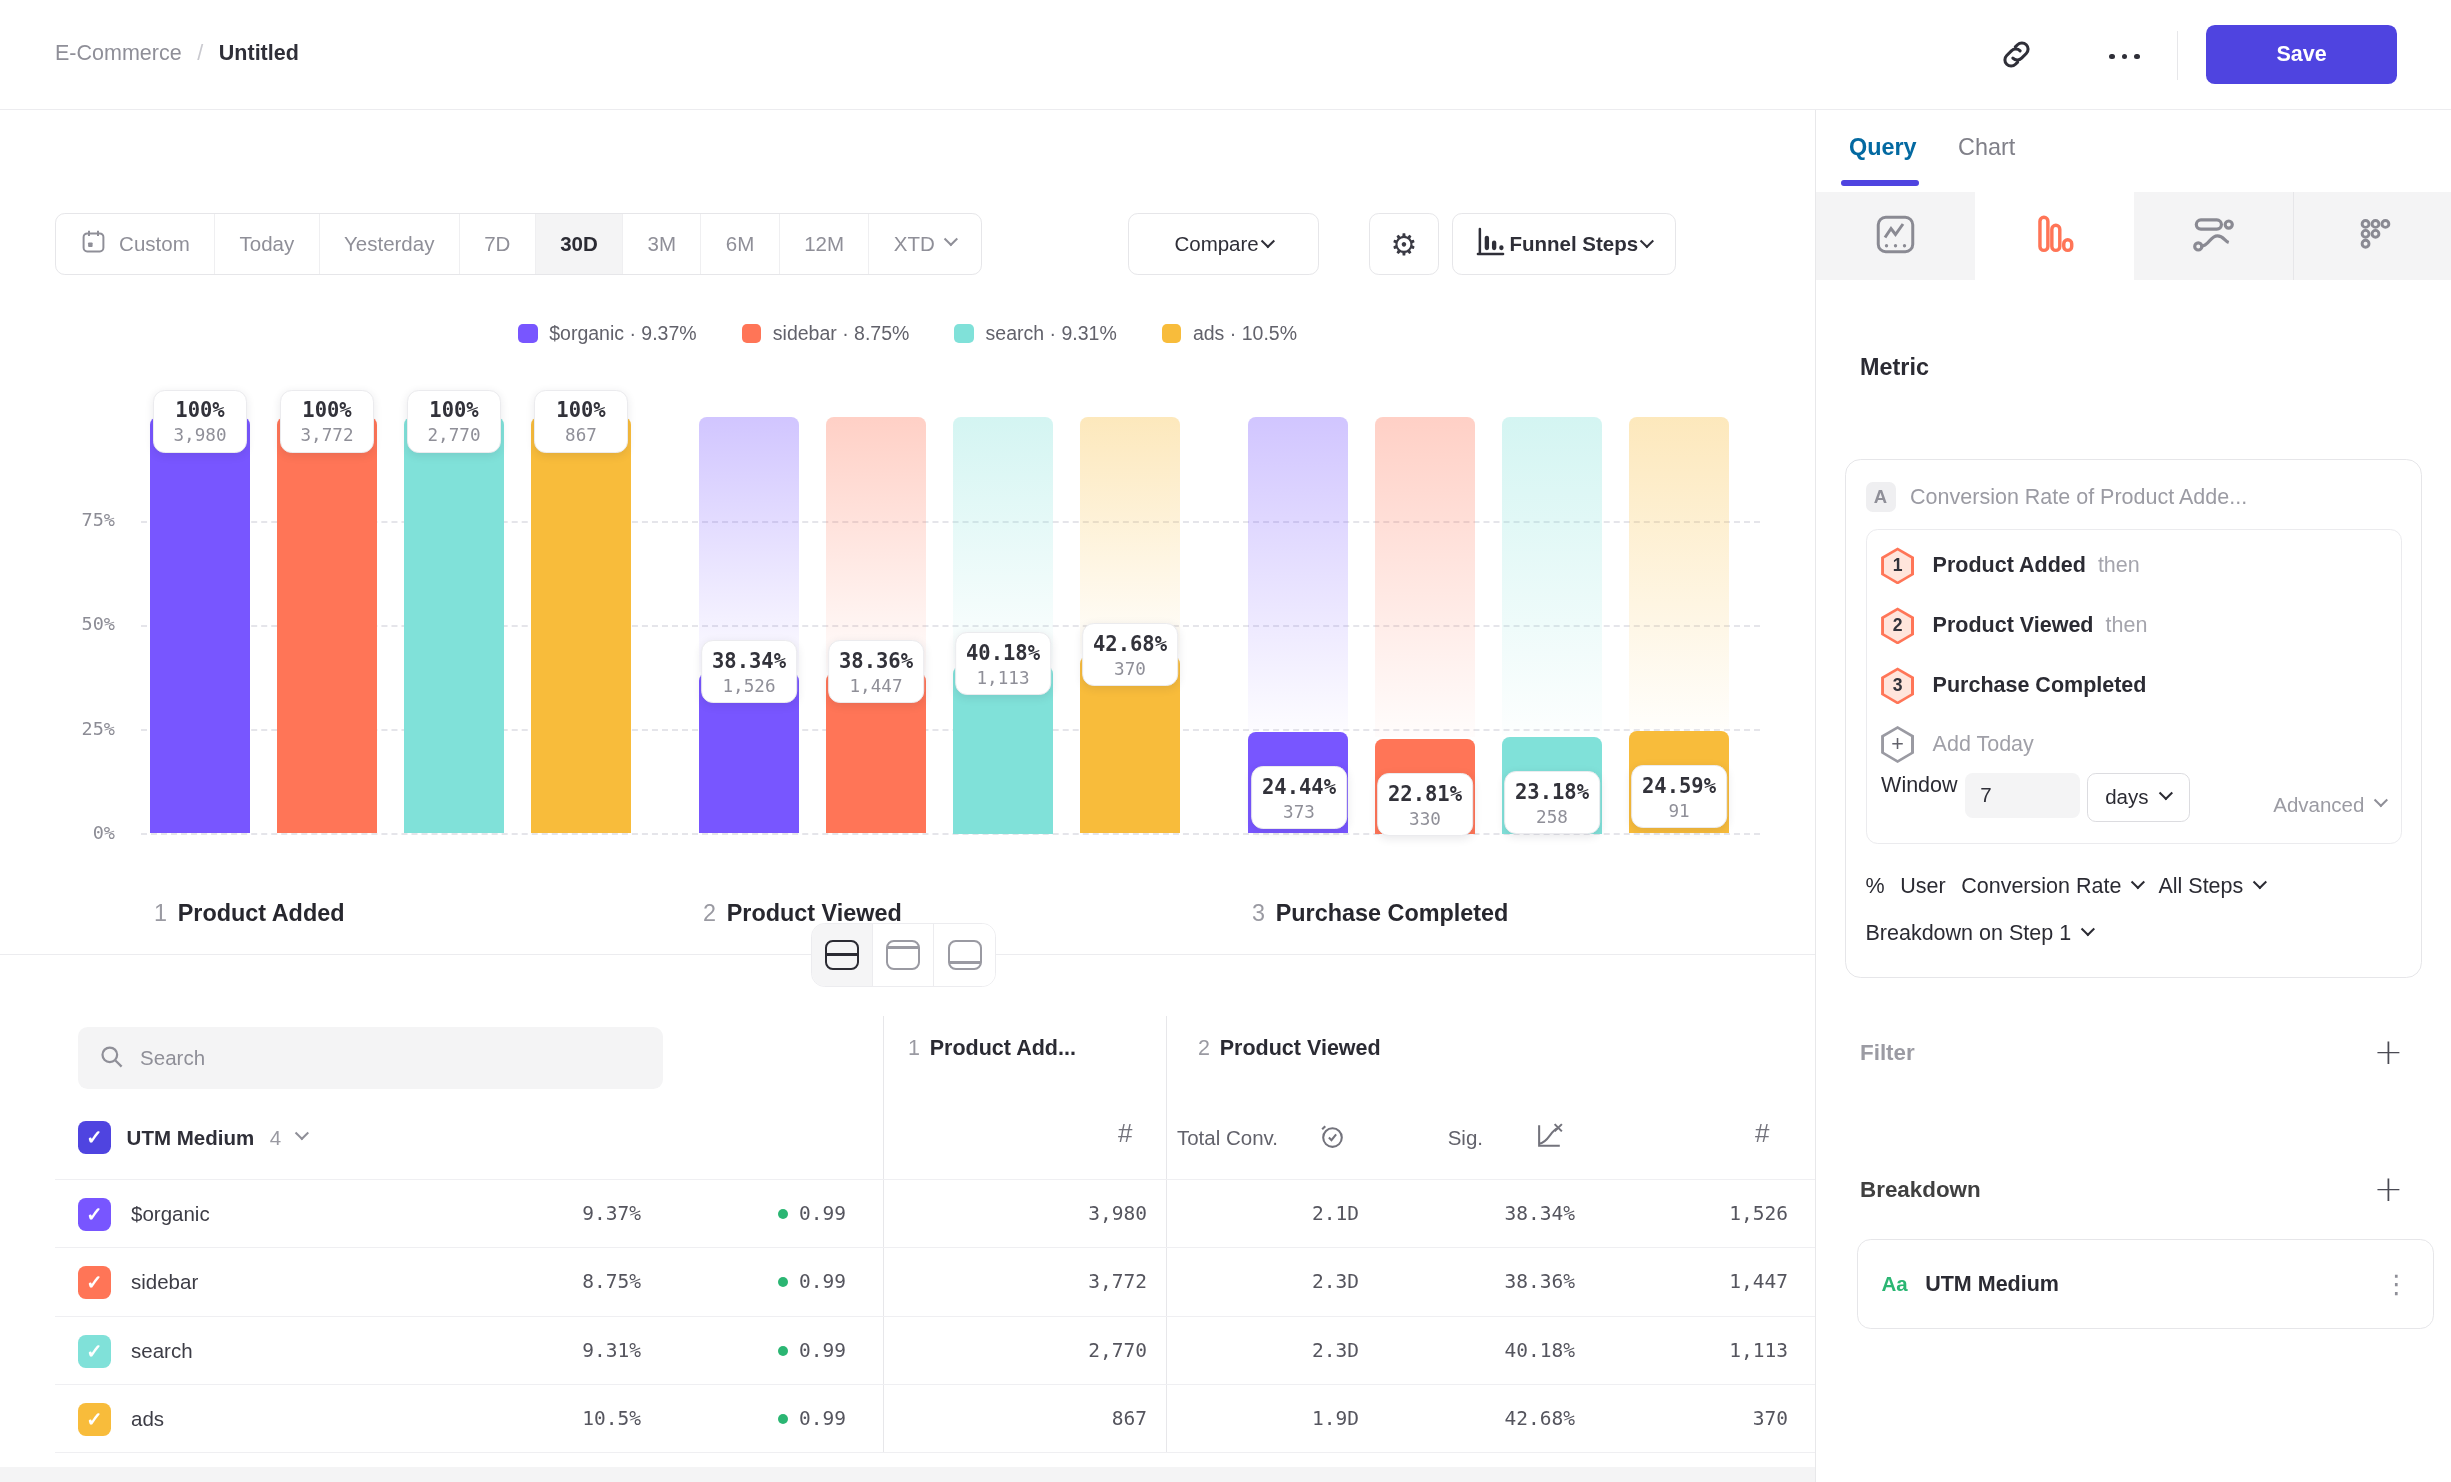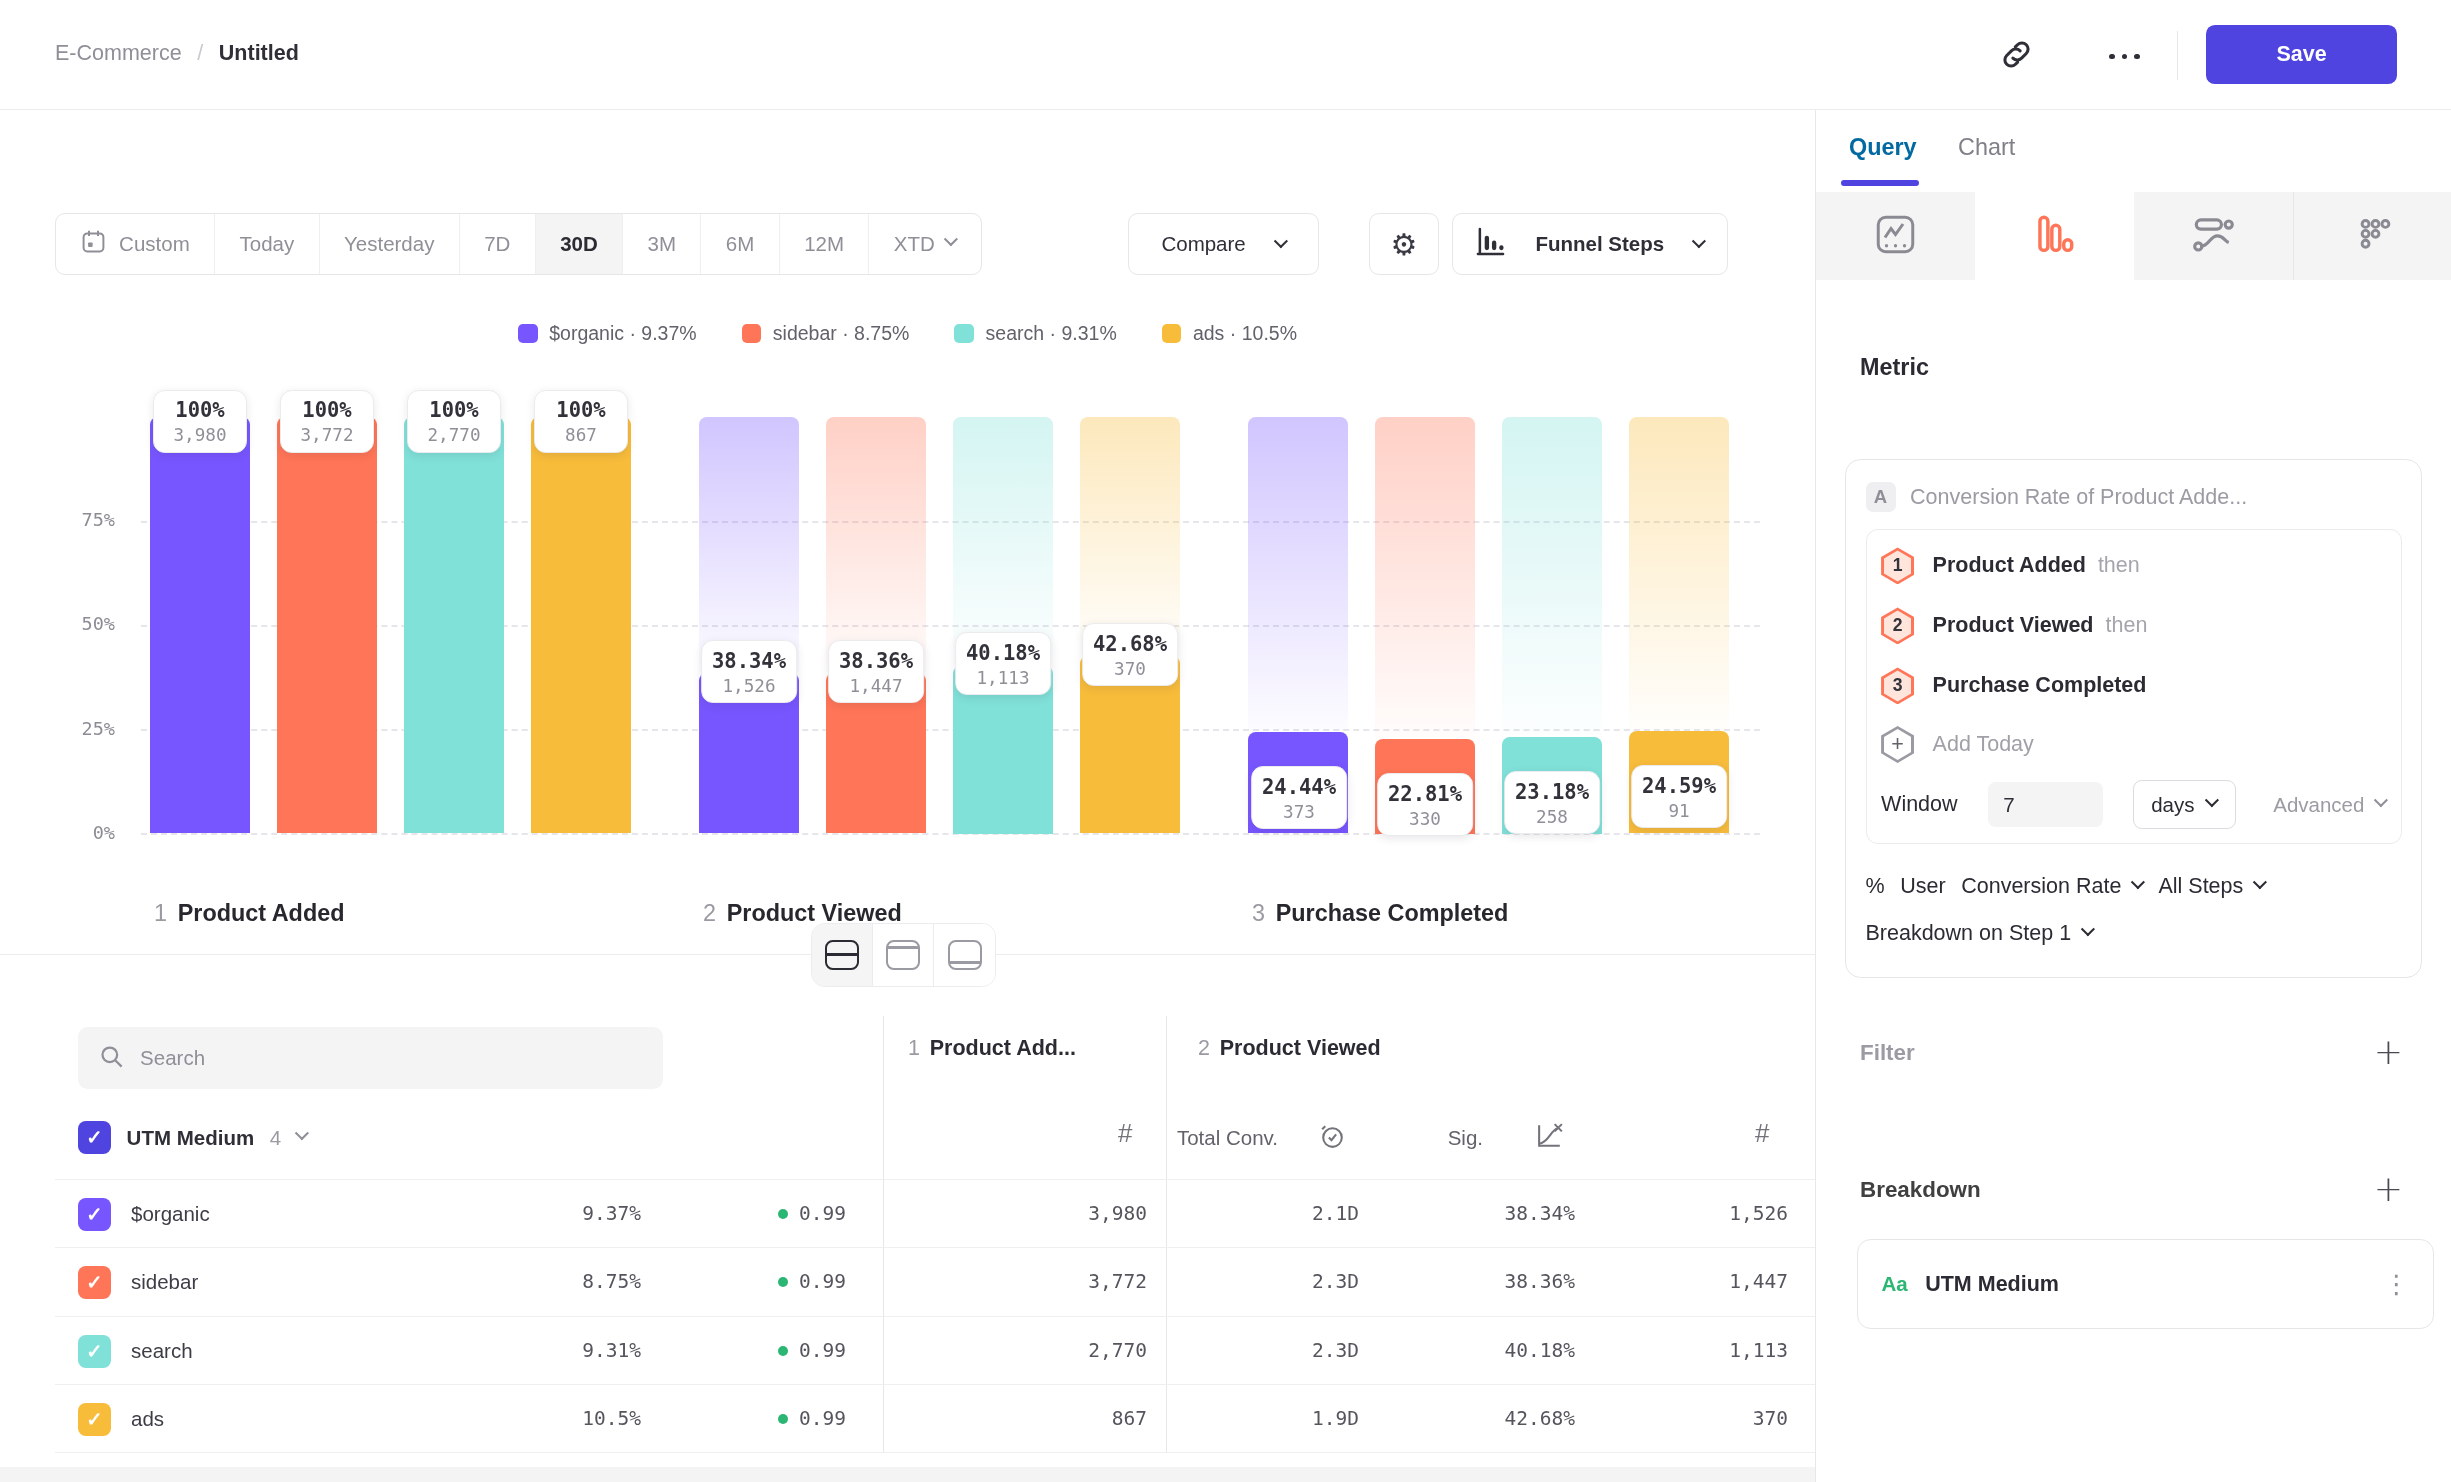--- a/index.html
+++ b/index.html
@@ -20,21 +20,21 @@
   .topbar-divider { position:absolute; left:2177px; top:31px; width:1px; height:49px; background:#e7e7ea; }
   .save-btn { position:absolute; left:2206px; top:25px; width:191px; height:59px; background:#4f44e0; color:#fff; border:none; border-radius:8.8px; font-size:21.5px; font-weight:600; font-family:inherit; cursor:pointer; }
   .dots3 { display:flex; gap:6.8px; }
   .dots3 i { width:5.9px; height:5.9px; border-radius:50%; background:#2f2f38; }
 
   
   .seg-wrap { position:absolute; left:55px; top:213px; height:62px; display:flex; border:1px solid #e6e6e9; border-radius:9.8px; background:#fff; overflow:hidden; }
   .seg { display:flex; align-items:center; gap:11.7px; padding:0 24.4px; font-size:20.5px; color:#8f8f98; border-right:1px solid #efeff1; cursor:pointer; white-space:nowrap; }
   .seg:last-child { border-right:none; }
   .seg.active { background:#f4f4f5; color:#2b2b33; font-weight:700; }
-  .btn { position:absolute; top:213px; height:62px; display:flex; align-items:center; gap:30px; border:1px solid #e6e6e9; border-radius:9.8px; background:#fff; padding:0 23.4px; font-size:20.5px; color:#2f2f38; cursor:pointer; }
+  .btn { position:absolute; top:213px; height:62px; display:flex; align-items:center; gap:4px; border:1px solid #e6e6e9; border-radius:9.8px; background:#fff; padding:0 23.4px; font-size:20.5px; color:#2f2f38; cursor:pointer; }
   .chev { display:inline-block; width:9.8px; height:9.8px; border-right:2.4px solid currentColor; border-bottom:2.4px solid currentColor; transform:rotate(45deg) translate(-2px,-2px); }
   .chev.gray { color:#8f8f98; }
 
   
   #legend { position:absolute; left:0; top:322px; width:1815px; display:flex; justify-content:center; gap:45px; }
   .lg-item { display:flex; align-items:center; gap:11.7px; font-size:19.5px; color:#62626b; cursor:pointer; }
   .lg-sw { width:19.5px; height:19.5px; border-radius:4.9px; }
 
   
   #chart { position:absolute; left:0; top:376px; width:1815px; height:546px; }
@@ -99,21 +99,21 @@
   .m-name { font-size:21.5px; color:#9b9ba3; white-space:nowrap; overflow:hidden; }
   .steps-card { margin-top:14.6px; border:1px solid #ebebee; border-radius:11.7px; padding:5.9px 14.6px; }
   .step-row { height:60px; display:flex; align-items:center; gap:18.5px; cursor:pointer; }
   .hex { width:33px; height:37px; clip-path:polygon(50% 0,100% 26%,100% 74%,50% 100%,0 74%,0 26%); background:#ff7557; position:relative; flex:none; }
   .hex .in { position:absolute; inset:2.9px; clip-path:polygon(50% 0,100% 26%,100% 74%,50% 100%,0 74%,0 26%); background:#ffe5dc; display:flex; align-items:center; justify-content:center; font-size:17.6px; font-weight:700; color:#33333b; }
   .hex.ghosted { background:#9a9aa2; }
   .hex.ghosted .in { background:#fff; color:#62626b; font-size:21.5px; font-weight:400; }
   .step-name { font-size:21.5px; font-weight:700; color:#2b2b33; }
   .step-then { font-size:21.5px; color:#a5a5ad; margin-left:12px; font-weight:400; }
   .addstep-label { font-size:21.5px; color:#a0a0a8; }
-  .window-row { height:64px; display:flex; align-items:center; gap:30px; }
+  .window-row { height:64px; display:flex; gap:7px; }
   .window-lbl { font-size:21.5px; color:#2b2b33; }
   .window-input { width:115px; height:45px; background:#f4f4f5; border:none; border-radius:7.8px; font-size:20.5px; font-family:inherit; color:#2f2f38; padding:0 15.6px; outline:none; }
   .days-box { height:49px; padding:0 17.6px; border:1px solid #dcdce0; border-radius:8.8px; display:flex; align-items:center; gap:12.7px; font-size:20.5px; color:#2b2b33; cursor:pointer; }
   .adv { margin-left:auto; display:flex; align-items:center; gap:11.7px; font-size:20.5px; color:#9b9ba3; cursor:pointer; }
   .meas-row { margin-top:19.5px; height:47px; display:flex; align-items:center; gap:15.6px; font-size:21.5px; color:#2b2b33; }
   .meas-row .piece { display:flex; align-items:center; gap:11.7px; cursor:pointer; }
   .bd-on-row { height:47px; display:flex; align-items:center; gap:11.7px; font-size:21.5px; color:#2b2b33; cursor:pointer; }
   .p-sec { position:absolute; left:44px; right:49px; display:flex; align-items:center; justify-content:space-between; }
   .p-sec .t-gray { font-size:22.4px; font-weight:600; color:#9b9ba3; }
   .p-sec .t-dark { font-size:22.4px; font-weight:700; color:#404040; }

